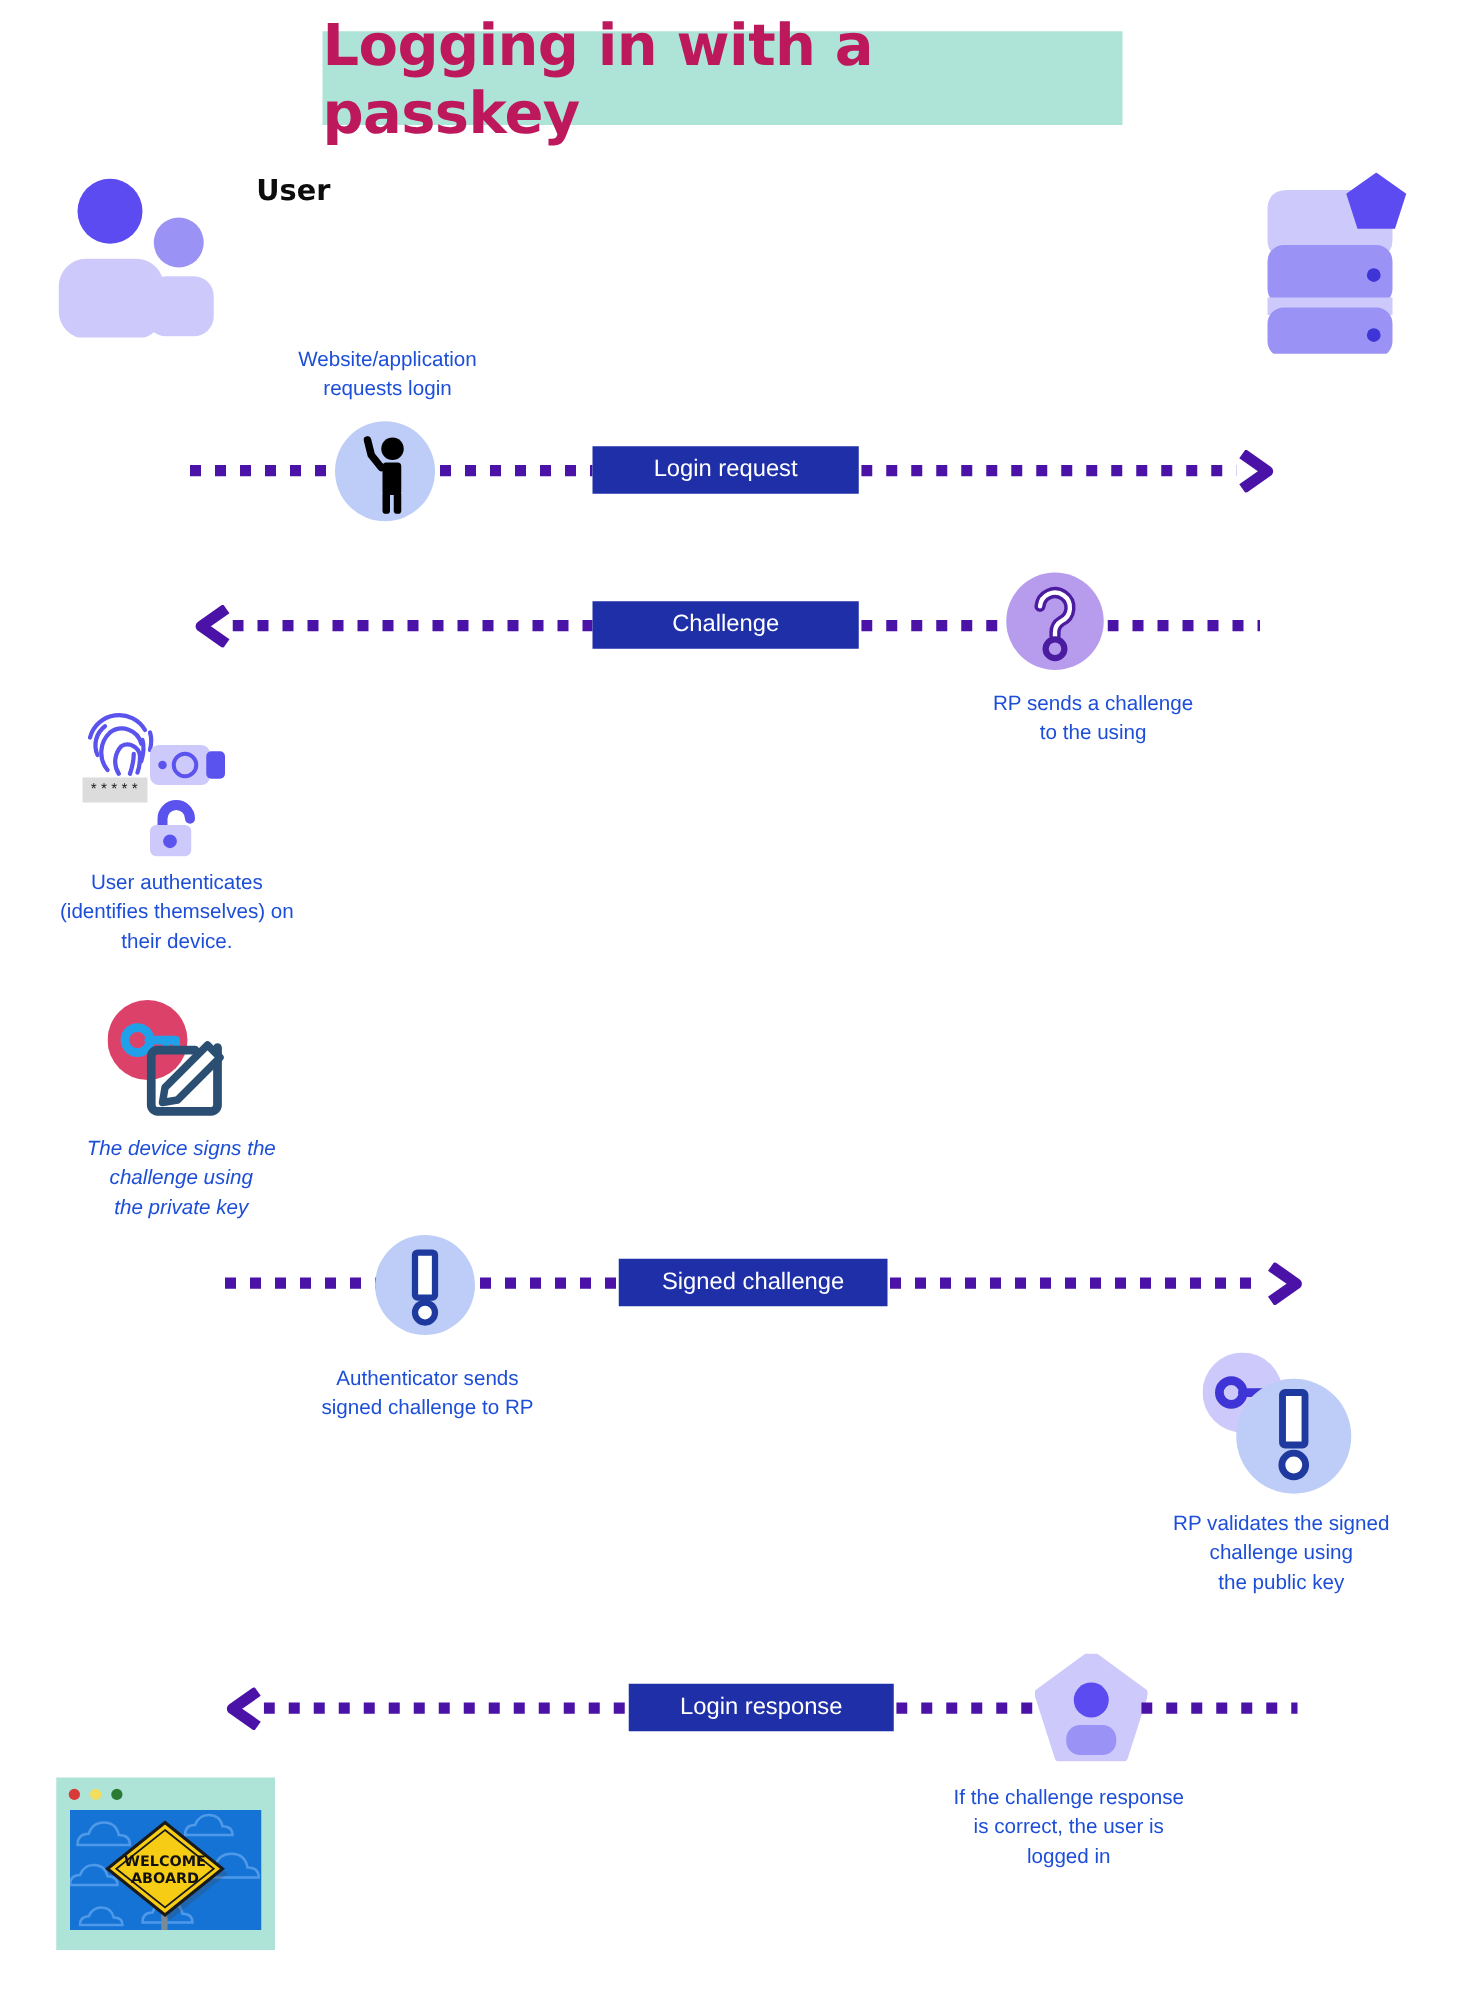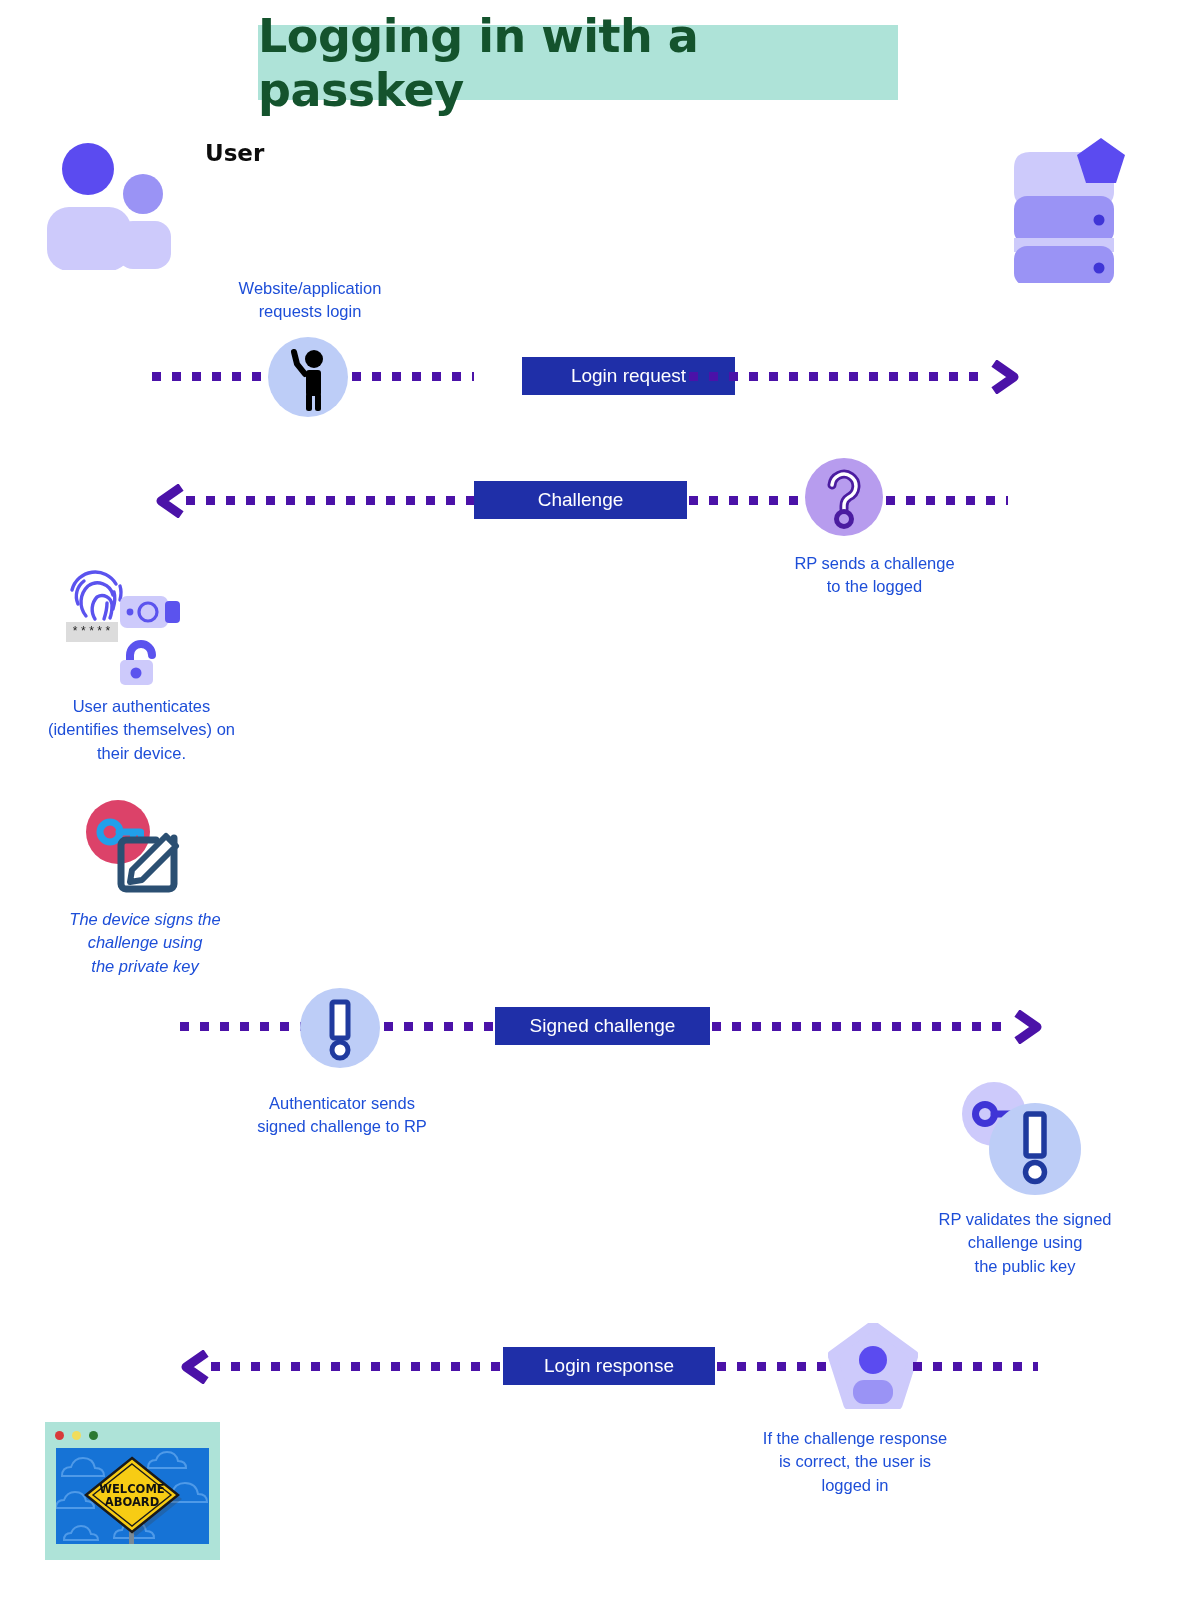--- a/index.html
+++ b/index.html
@@ -13,21 +13,21 @@
   }
   .abs{position:absolute;}
 
   
   #title-banner{
     left:258px;top:25px;width:640px;height:75px;
     background:#aee3d8;
     display:flex;align-items:center;justify-content:center;
   }
   #title-text{
-    font-size:46px;font-weight:bold;color:#14532d;
+    font-size:46px;font-weight:bold;color:#be185d;
     letter-spacing:-0.5px;
     font-family:"DejaVu Sans", sans-serif;
   }
 
   
   .actor-title{
     font-size:23px;font-weight:bold;color:#0d0d0d;
     font-family:"DejaVu Sans", sans-serif;
     line-height:1.15;
   }
@@ -116,21 +116,21 @@
 <div class="abs circ c-lightblue" style="left:268px;top:337px;width:80px;height:80px;">
   <svg width="80" height="80" viewBox="0 0 80 80">
     <circle cx="46" cy="22" r="9" fill="#000"></circle>
     <rect x="38" y="33" width="15" height="26" rx="3" fill="#000"></rect>
     <rect x="38" y="56" width="6" height="18" rx="2.5" fill="#000"></rect>
     <rect x="47" y="56" width="6" height="18" rx="2.5" fill="#000"></rect>
     <path d="M37 37 L29 27 L26 15" stroke="#000" stroke-width="6" fill="none" stroke-linecap="round" stroke-linejoin="round"></path>
   </svg>
 </div>
 <div class="abs dots" style="left:352px;top:372px;width:122px;"></div>
-<div class="abs msgbox" style="left:474px;top:357px;width:213px;margin-left:48px;">Login request</div>
+<div class="abs msgbox" style="left:474px;top:357px;width:213px;">Login request</div>
 <div class="abs dots" style="left:689px;top:372px;width:300px;"></div>
 <svg class="abs arrow-r" viewBox="0 0 30 34" style="left:990px;top:360px;">
   <path d="M4 3 L24 17 L4 31" stroke="#4b12a8" stroke-width="9" fill="none" stroke-linejoin="round" stroke-linecap="butt"></path>
 </svg>
 
 <svg class="abs arrow-l" viewBox="0 0 30 34" style="left:155px;top:484px;">
   <path d="M26 3 L6 17 L26 31" stroke="#4b12a8" stroke-width="9" fill="none" stroke-linejoin="round" stroke-linecap="butt"></path>
 </svg>
 <div class="abs dots" style="left:186px;top:496px;width:288px;"></div>
 <div class="abs msgbox" style="left:474px;top:481px;width:213px;">Challenge</div>
@@ -138,21 +138,21 @@
 <div class="abs circ c-purple" style="left:805px;top:458px;width:78px;height:78px;">
   <svg width="78" height="78" viewBox="0 0 78 78">
     <path d="M27 27 a12 12 0 1 1 17 12 q-5 3 -5 9 v3" stroke="#4b1ca0" stroke-width="9" fill="none" stroke-linecap="round"></path>
     <path d="M27 27 a12 12 0 1 1 17 12 q-5 3 -5 9 v3" stroke="#ffffff" stroke-width="3.5" fill="none" stroke-linecap="round"></path>
     <circle cx="39" cy="61" r="7.5" fill="none" stroke="#4b1ca0" stroke-width="5"></circle>
   </svg>
 </div>
 <div class="abs dots" style="left:886px;top:496px;width:122px;"></div>
 <div class="abs caption" style="left:767px;top:552px;width:215px;">
   <div>RP sends a challenge</div>
-  <div>to the logged</div>
+  <div>to the using</div>
 </div>
 
 <div class="abs" style="left:58px;top:560px;width:140px;height:120px;">
   <svg width="64" height="62" viewBox="0 0 64 62" style="position:absolute;left:6px;top:4px;">
     <g stroke="#5b53ee" stroke-width="3.4" fill="none" stroke-linecap="round">
       <path d="M8 26 a24 24 0 0 1 44-6"></path>
       <path d="M14 40 a19 19 0 0 1 6-23"></path>
       <path d="M22 52 a22 22 0 0 1 2-30 a16 16 0 0 1 25 9"></path>
       <path d="M31 55 a18 18 0 0 1 2-22 a10 10 0 0 1 15 8 q0 8 -2 13"></path>
       <path d="M40 55 q3-9 3-16"></path>

